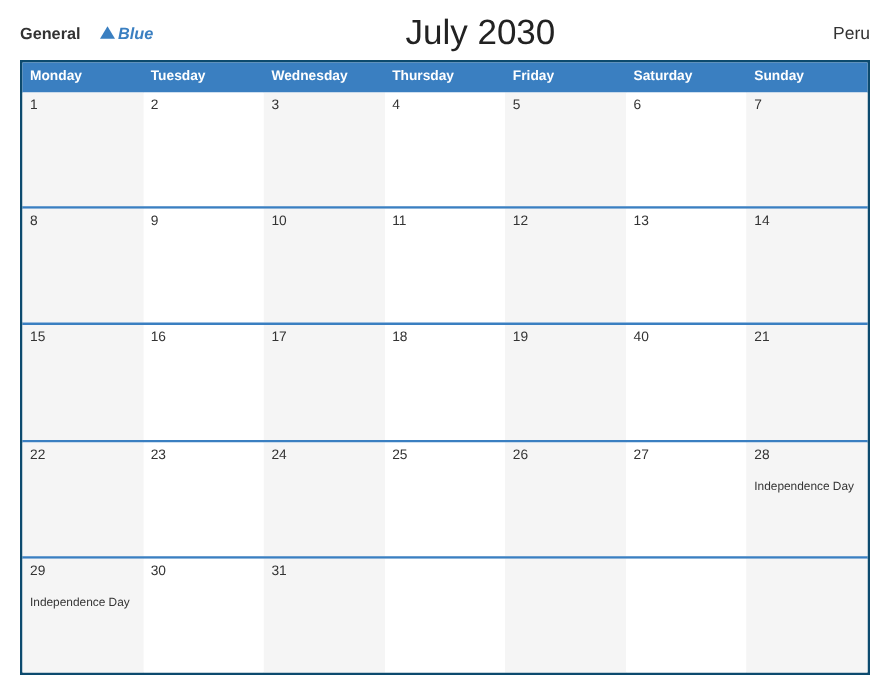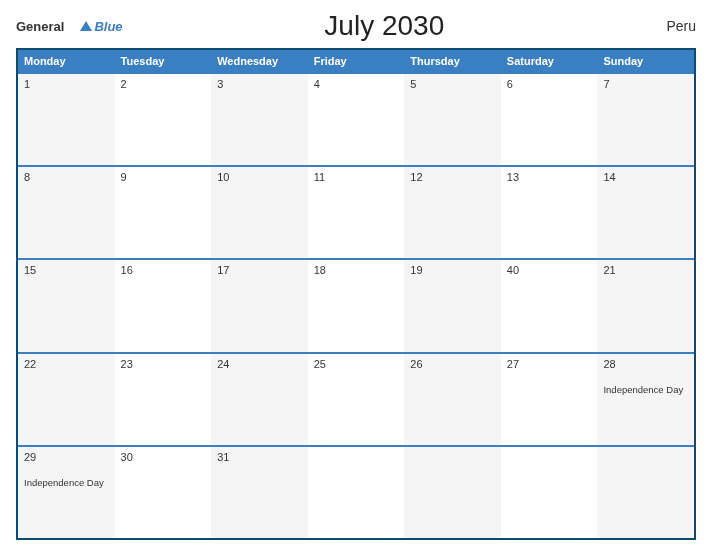--- a/index.html
+++ b/index.html
@@ -137,22 +137,22 @@
     </div>
     <div class="title">July 2030</div>
     <div class="country">Peru</div>
   </div>
 
   <div class="calendar">
     <div class="cal-header-row">
       <div class="cal-header-cell">Monday</div>
       <div class="cal-header-cell">Tuesday</div>
       <div class="cal-header-cell">Wednesday</div>
+      <div class="cal-header-cell">Thursday</div>
       <div class="cal-header-cell">Friday</div>
-      <div class="cal-header-cell">Thursday</div>
       <div class="cal-header-cell">Saturday</div>
       <div class="cal-header-cell">Sunday</div>
     </div>
     <div class="cal-body" id="cal-body">
     <div class="cal-week">
           <div class="cal-cell bg-light">
             <span class="day-num">1</span>
           </div>
           <div class="cal-cell bg-white">
             <span class="day-num">2</span>

